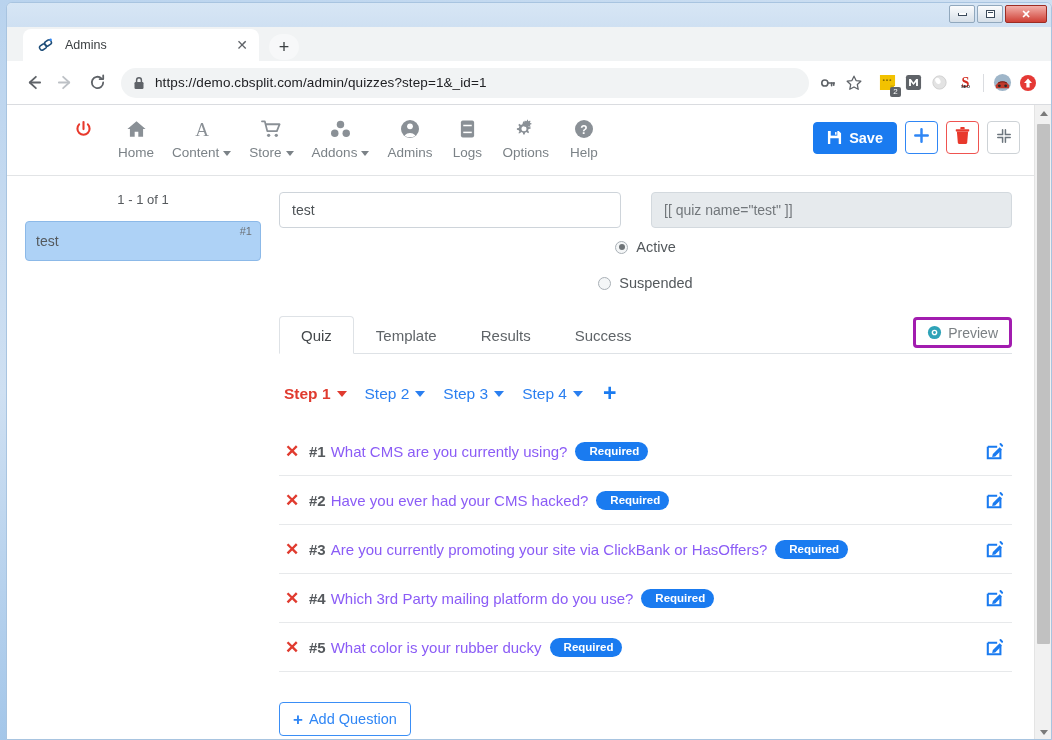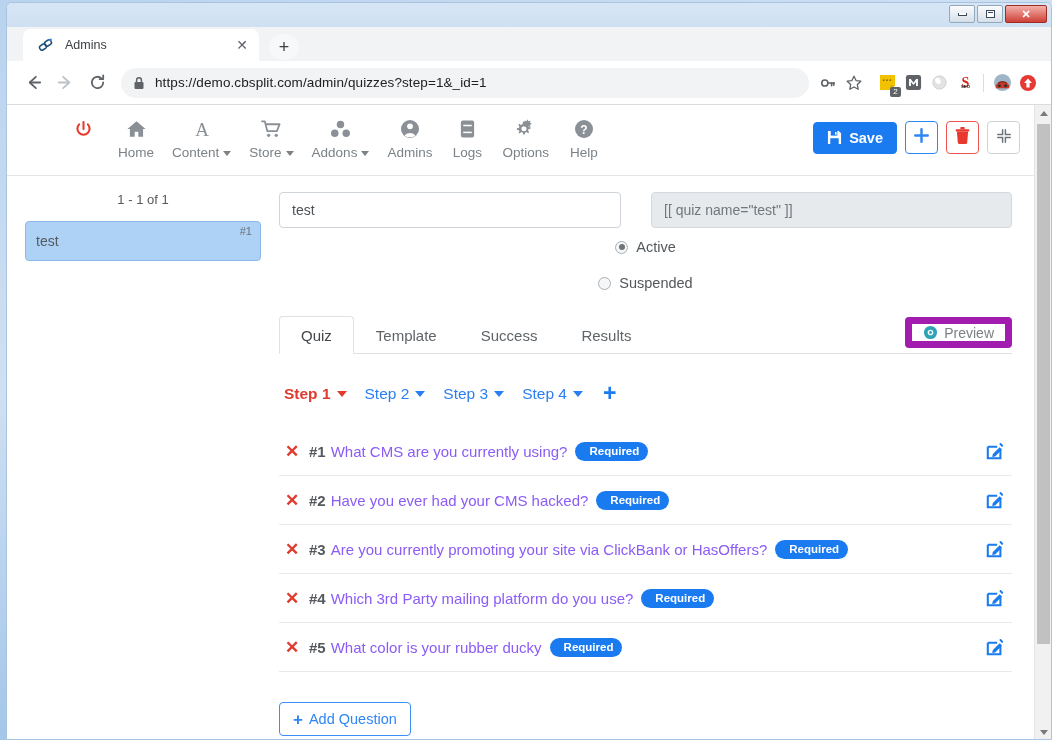--- a/index.html
+++ b/index.html
@@ -215,21 +215,21 @@
     margin-bottom: -1px;
   }
   .tab.active {
     color: #44484b;
     background: #fff;
     border-color: #dee2e6 #dee2e6 #fff;
     font-weight: normal;
   }
   .btn-preview {
     position: absolute; right: 0; bottom: 6px;
-    border: 7px solid #a21caf; border-radius: 4px;
+    border: 3px solid #a21caf; border-radius: 4px;
     background: #fff; color: #7b8084;
     height: 31px; padding: 0 11px;
     display: flex; align-items: center; gap: 6px;
     font-size: 14px;
   }
   .btn-preview .eye { color: #2fa3b8; display: flex; }
 
   .steps { display: flex; align-items: center; gap: 18px; margin-top: 28px; margin-left: 5px; }
   .step { font-size: 15.5px; color: #2a7ff0; display: flex; align-items: center; }
   .step.active { color: #e03b2f; font-weight: bold; }
@@ -589,22 +589,22 @@
             <label class="radio">
               <span class="dot"></span>
               <span>Suspended</span>
             </label>
           </div>
 
           <div class="tabs-row">
             <div class="tabs">
               <div class="tab active">Quiz</div>
               <div class="tab">Template</div>
+              <div class="tab">Results</div>
               <div class="tab">Success</div>
-              <div class="tab">Results</div>
             </div>
             <div class="btn-preview">
               <span class="eye">
                 <svg width="15" height="15" viewBox="0 0 16 16">
                     <circle cx="8" cy="8" r="7" fill="currentColor"></circle>
                     <circle cx="8" cy="8" r="3" fill="#fff"></circle>
                     <circle cx="8" cy="8" r="1.5" fill="currentColor"></circle>
                   </svg>
               </span>
               <span>Preview</span>

